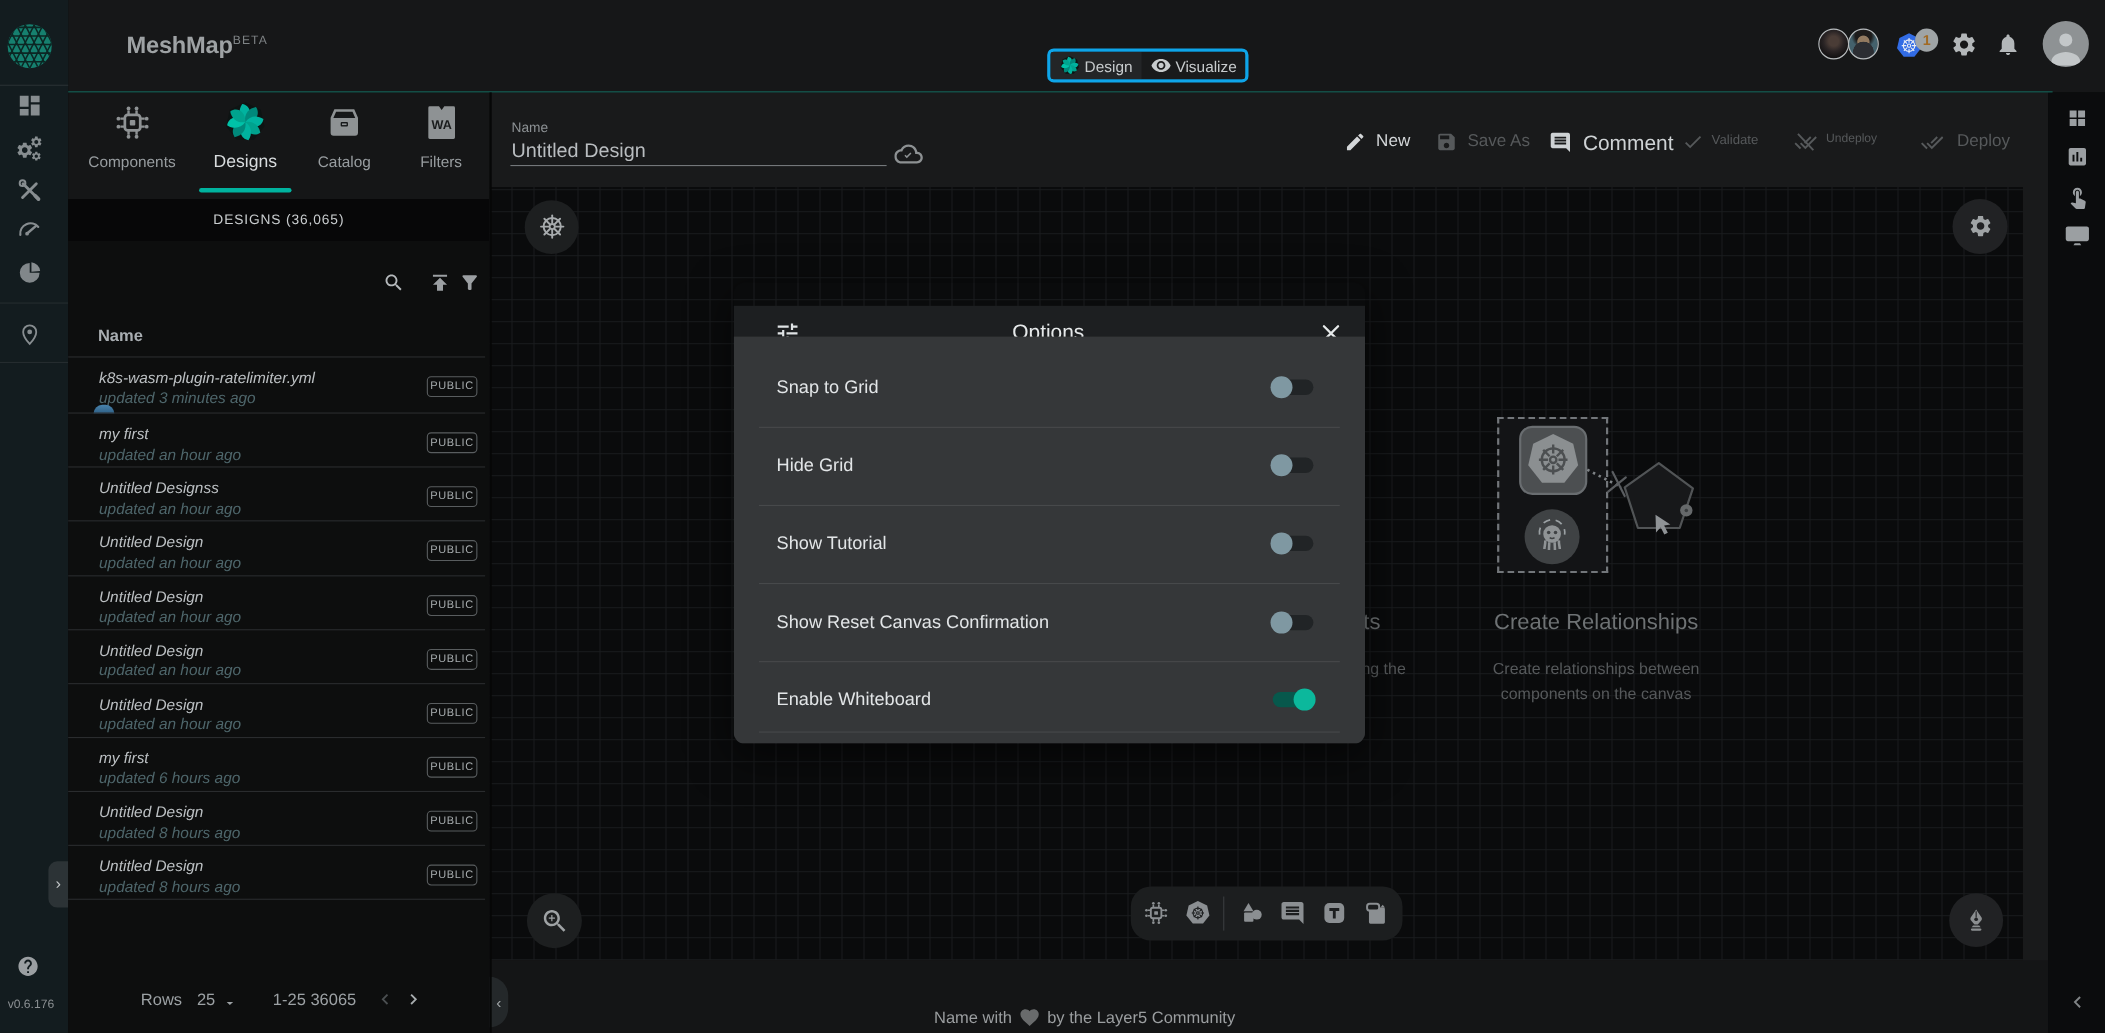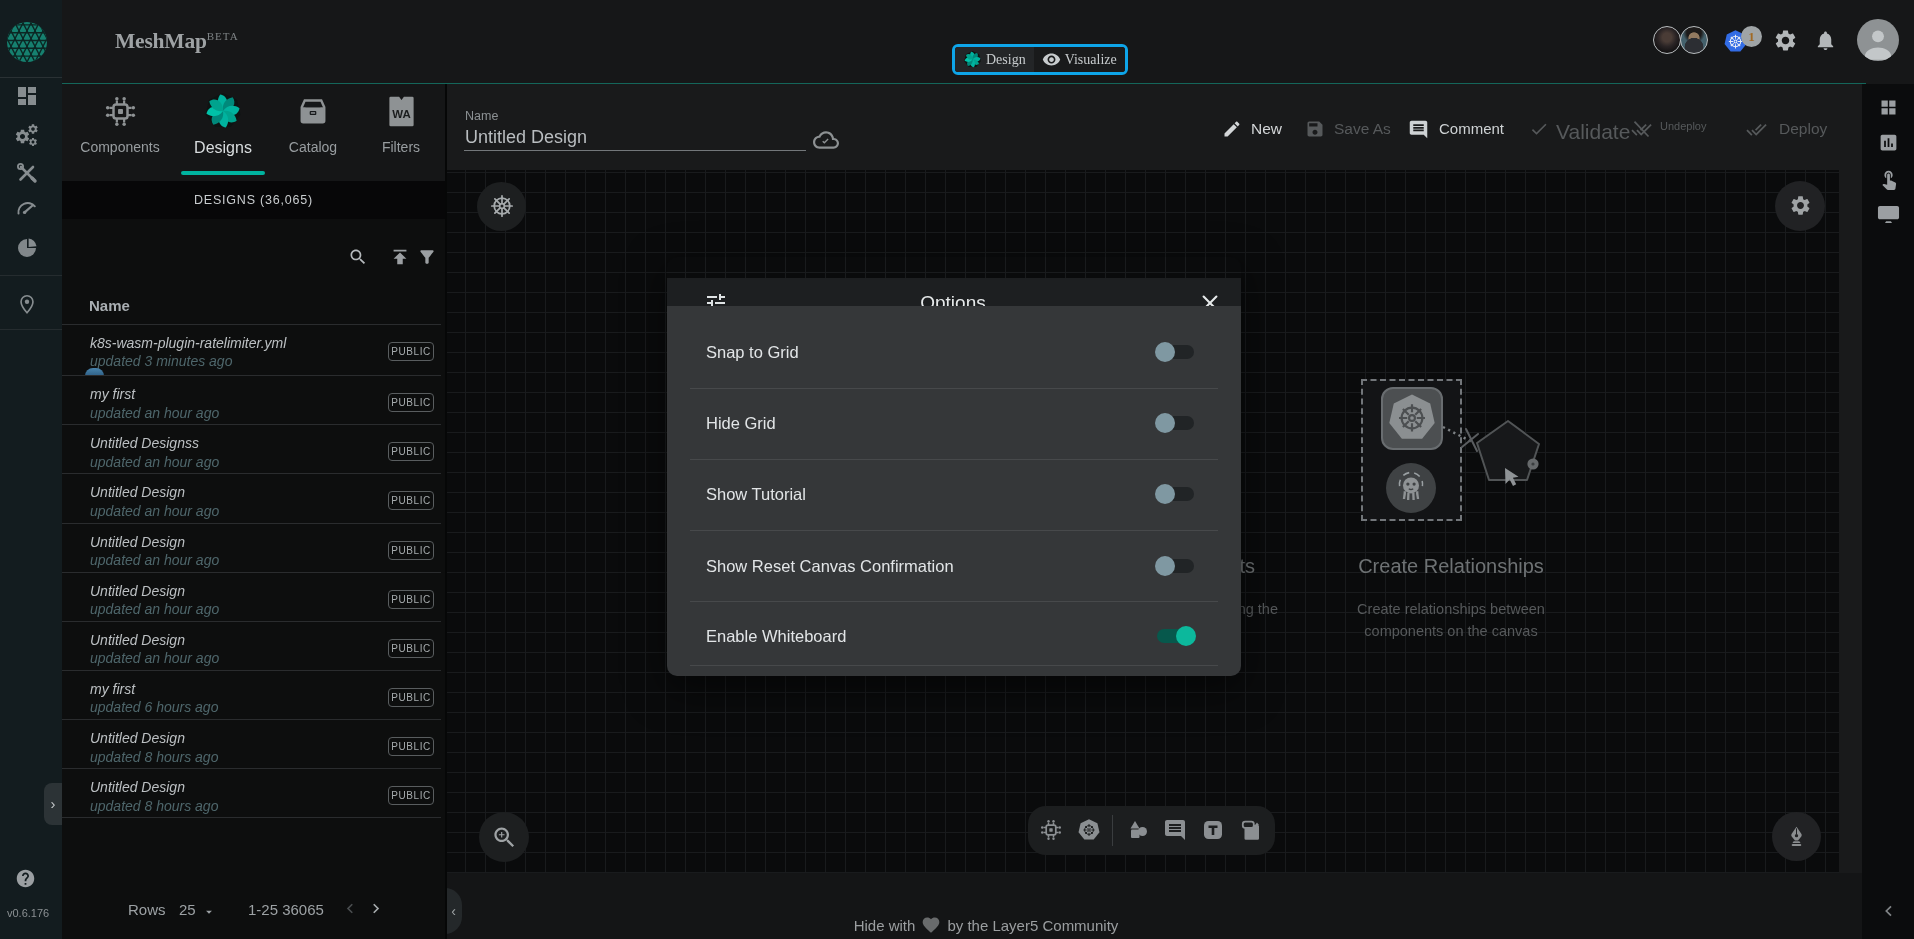--- a/index.html
+++ b/index.html
@@ -1,21 +1,21 @@
 <!DOCTYPE html>
 <html><head>
 <meta charset="utf-8">
 <style>
   html,body{margin:0;padding:0;background:#0b0c0d;}
   *{box-sizing:border-box;}
   #app{position:relative;width:1914px;height:939px;overflow:hidden;background:#0b0c0d;
        font-family:"Liberation Sans",sans-serif;-webkit-font-smoothing:antialiased;}
   .abs{position:absolute;}
   
-  #header{position:absolute;left:62px;top:0;width:1852px;height:84px;background:#161718;font-family:Liberation Serif, serif;}
+  #header{position:absolute;left:62px;top:0;width:1852px;height:84px;background:#161718;}
   #sidebar{position:absolute;left:0;top:0;width:62px;height:939px;background:#131c1f;}
   #tealline{position:absolute;left:62px;top:83px;width:1804px;height:1px;background:#14665a;z-index:5;}
   .brand{position:absolute;left:115px;top:29px;font-size:21.5px;font-weight:700;color:#9ea2a4;letter-spacing:-.2px;}
   .brand sup{font-size:11px;font-weight:400;color:#7e8385;letter-spacing:1px;}
   
   #segm{position:absolute;left:890px;top:44px;height:31px;display:flex;border:3px solid #0ea5e9;border-radius:6px;overflow:hidden;}
   .seg{display:flex;align-items:center;gap:4px;padding:0 8px;font-size:14px;color:#c7cbcd;}
   .seg.on{background:#232527;}
   .seg.off{background:#191a1b;}
   
@@ -390,25 +390,25 @@
         <use href="#i-pencil"></use>
       </svg>
     <div class="abs" style="left:806px;top:36px;font-size:15.5px;color:#d3d6d8;">New</div>
     <svg class="abs" style="left:860px;top:35px" width="20" height="20" viewBox="0 0 24 24" fill="#56595b">
         <use href="#i-save"></use>
       </svg>
     <div class="abs" style="left:889px;top:36px;font-size:15.5px;color:#56595b;">Save As</div>
     <svg class="abs" style="left:963px;top:35px" width="21" height="21" viewBox="0 0 24 24" fill="#ced2d4">
         <use href="#i-chat"></use>
       </svg>
-    <div class="abs" style="left:994px;top:36px;font-size:15px;color:#ced2d4;">Comment</div>
+    <div class="abs" style="left:994px;top:36px;font-size:19px;color:#ced2d4;">Comment</div>
     <svg class="abs" style="left:1084px;top:35px" width="20" height="20" viewBox="0 0 24 24" fill="#56595b">
         <use href="#i-check"></use>
       </svg>
-    <div class="abs" style="left:1111px;top:36px;font-size:21px;color:#56595b;">Validate</div>
+    <div class="abs" style="left:1111px;top:36px;font-size:12px;color:#56595b;">Validate</div>
     <svg class="abs" style="left:1186px;top:35px" width="21" height="21" viewBox="0 0 24 24" fill="#56595b">
         <use href="#i-dcheck"></use>
         <path d="M4 3l16 17" stroke="#56595b" stroke-width="2"></path>
       </svg>
     <div class="abs" style="left:1215px;top:36px;font-size:11px;color:#56595b;">Undeploy</div>
     <svg class="abs" style="left:1301px;top:35px" width="21" height="21" viewBox="0 0 24 24" fill="#56595b">
         <use href="#i-dcheck"></use>
       </svg>
     <div class="abs" style="left:1334px;top:36px;font-size:15.5px;color:#56595b;">Deploy</div>
     <div id="grid"></div>
@@ -508,21 +508,21 @@
       <path d="M70 54l13.5 8.8-5.6 1 3.3 6.5-3.2 1.7-3.3-6.6-4.2 4.7z" fill="#8f9396"></path>
     </svg>
     <div class="abs" style="left:806px;top:513.5px;width:400px;text-align:center;font-size:14.5px;color:#56595b;line-height:22px;">Create relationships between<br>components on the canvas</div>
     <div class="abs" style="left:806px;top:471px;width:400px;text-align:center;font-size:20px;color:#6e7274;">Create Relationships</div>
 
     <div class="abs" style="left:410px;top:471px;width:400px;text-align:right;font-size:20px;color:#6e7274;">Drag-n-Drop Components</div>
     <div class="abs" style="left:433px;top:513.5px;width:400px;text-align:right;font-size:14.5px;color:#56595b;line-height:22px;">design your deployment by dragging the</div>
 
     <div id="footerband"></div>
     <div class="abs" style="left:0px;top:831px;width:1082px;display:flex;justify-content:center;align-items:center;gap:6px;font-size:15px;color:#9b9ea0;">
-      <span>Hide with</span>
+      <span>Name with</span>
       <svg width="20" height="20" viewBox="0 0 24 24" fill="#696b6c">
           <path d="M12 21.35l-1.45-1.32C5.4 15.36 2 12.28 2 8.5 2 5.42 4.42 3 7.5 3c1.74 0 3.41.81 4.5 2.09C13.09 3.81 14.76 3 16.5 3 19.58 3 22 5.42 22 8.5c0 3.78-3.4 6.86-8.55 11.54L12 21.35z"></path>
         </svg>
       <span>by the Layer5 Community</span>
     </div>
     <div class="abs" style="left:0;top:804px;width:17px;height:46px;background:#24282a;border-radius:0 23px 23px 0;display:flex;align-items:center;justify-content:center;color:#9fa4a6;font-size:14px;">‹</div>
   </div>
   <div class="abs" style="left:445px;top:84px;width:2px;height:855px;background:#060707;z-index:6;"></div>
   <div id="rightbar">
     <svg class="abs" style="left:16px;top:13px" width="21" height="21" viewBox="0 0 24 24" fill="#9b9fa2">

